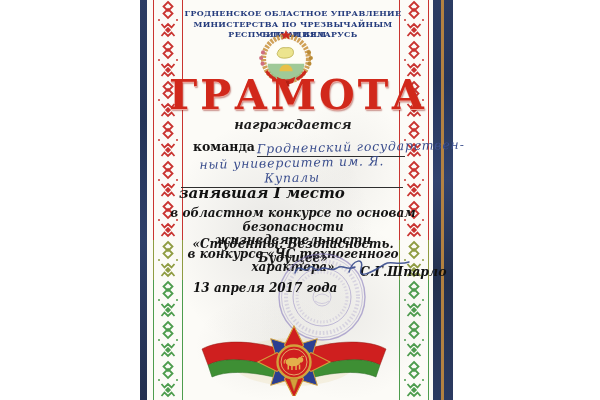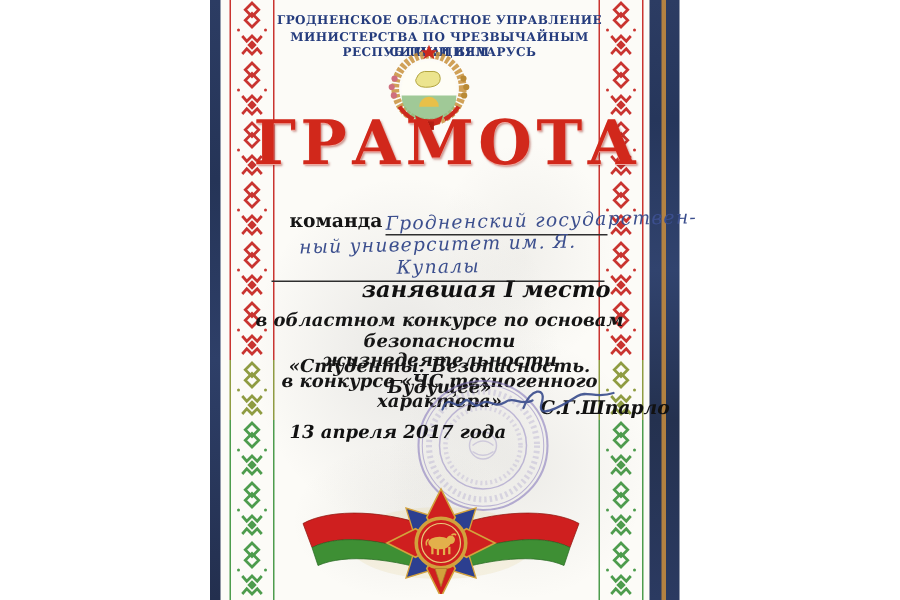--- a/index.html
+++ b/index.html
@@ -44,21 +44,21 @@
     font-style:italic;font-weight:bold;font-size:13px;color:#1c1c1c;}
 
   .rec1{position:absolute;top:136px;left:14px;right:0;height:18px;white-space:nowrap;}
   .rec-label{font-weight:bold;font-size:12.5px;color:#141414;}
   .hand{font-style:italic;font-size:12.5px;letter-spacing:.8px;color:var(--ink-blue,#3c4f8e);
     display:inline-block;transform:rotate(-1.2deg);}
   .u1{display:inline-block;border-bottom:1.2px solid #2e2e2e;width:148px;margin-left:2px;padding-bottom:1px;text-align:center;}
   .rec2{position:absolute;top:155px;left:2px;right:0;}
   .u2{display:inline-block;border-bottom:1.2px solid #2e2e2e;width:222px;padding-bottom:1px;text-align:center;}
 
-  .placement{position:absolute;top:184px;left:0;right:0;text-align:right;
+  .placement{position:absolute;top:184px;left:0;right:0;text-align:left;
     font-weight:bold;font-style:italic;font-size:15px;color:#111;}
 
   .bodyl{position:absolute;left:-12px;right:-12px;text-align:center;
     font-weight:bold;font-style:italic;font-size:12px;line-height:13.5px;color:#151515;}
   .b0{top:207px;} .b1{top:220.5px;} .b2{top:238px;} .b3{top:247.5px;}
 
   .stamp{position:absolute;left:137px;top:252px;width:90px;height:90px;opacity:.72;z-index:1;}
 
   .sig-row{position:absolute;top:264px;left:14px;right:-14px;height:20px;z-index:2;}
   .sig-pos{font-weight:bold;font-style:italic;font-size:12.5px;color:#111;}
@@ -383,20 +383,21 @@
           <circle cx="66.5" cy="32" r="2.2"></circle>
           <circle cx="65" cy="38" r="2.2"></circle>
         </g>
       <path d="M19 46 a25 25 0 0 0 10 9" fill="none" stroke="#cc2a1e" stroke-width="3"></path>
       <path d="M61 46 a25 25 0 0 1 -10 9" fill="none" stroke="#cc2a1e" stroke-width="3"></path>
       <path d="M30 52 q10 6 20 0 l-2 6 q-8 4 -16 0 z" fill="#cc2a1e"></path>
       <rect x="36.5" y="56.5" width="7" height="6" fill="#b51f14"></rect>
     </svg>
 
     <div class="title">ГРАМОТА</div>
+    <div class="awarded">награждается</div>
 
     <div class="rec1">
       <span class="rec-label">команда</span><span class="u1"><span class="hand">Гродненский государствен-</span></span>
     </div>
     <div class="rec2">
       <span class="u2"><span class="hand">ный университет им. Я. Купалы</span></span>
     </div>
 
     <div class="placement">занявшая I место</div>
 

